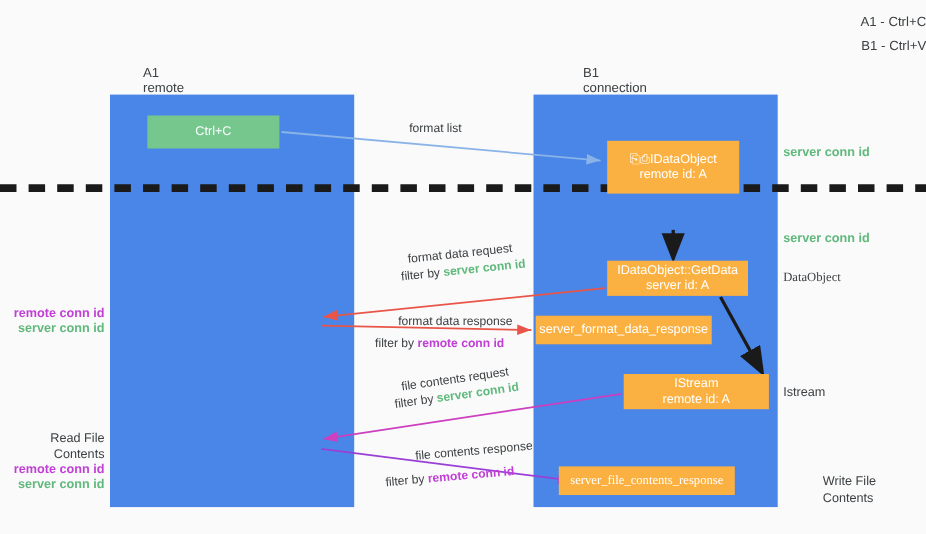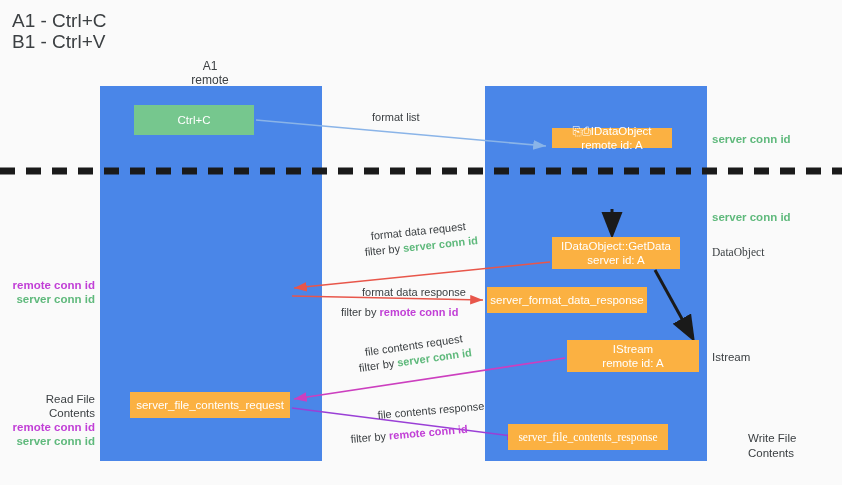--- a/index.html
+++ b/index.html
@@ -16,31 +16,30 @@
     color: #3c4043;
   }
   #canvas {
     position: absolute;
     inset: 0;
   }
   .abs { position: absolute; }
 
   
   #title {
-    left: 12px; right: 0; top: 10px;
-    text-align: left;
-    font-size: 19px;
+    left: 0; right: 0; top: 10px;
+    text-align: right;
+    font-size: 12px;
     line-height: 21px;
     color: #3c4043;
     white-space: pre-line;
   }
 
   
   .col-head {
-    text-align: center;
     font-size: 12px;
     line-height: 14px;
     color: #3c4043;
     white-space: pre-line;
   }
   #col-head-a1 { left: 130px; top: 59px; width: 160px; }
   #col-head-b1 { left: 530px; top: 59px; width: 160px; }
 
   
   .lane {
@@ -62,21 +61,21 @@
     font-size: 11.5px;
     line-height: 14px;
     text-align: center;
     white-space: pre-line;
     padding: 2px 18px;
   }
   .box.green  { background: #76c78e; }
   .box.orange { background: #fbb142; }
 
   #box-ctrl-c   { left: 134px; top: 105px; width: 120px; height: 30px; }
-  #box-idataobj { left: 552px; top: 128px; width: 120px; height: 20px; }
+  #box-idataobj { left: 552px; top: 128px; width: 120px; height: 48px; }
   #box-ctrl-v   { left: 552px; top: 180px; width: 120px; height: 28px; }
   #box-getdata  { left: 552px; top: 237px; width: 128px; height: 32px; }
   #box-sfdreq   { left: 130px; top: 278px; width: 160px; height: 26px; }
   #box-sfdres   { left: 487px; top: 287px; width: 160px; height: 26px; }
   #box-istream  { left: 567px; top: 340px; width: 132px; height: 32px; }
   #box-sfcreq   { left: 130px; top: 392px; width: 160px; height: 26px; }
   #box-sfcres   { left: 508px; top: 424px; width: 160px; height: 26px; font-family: Liberation Serif, serif; }
 
   
   .side-label {
@@ -134,20 +133,22 @@
 </head>
 <body>
 
 <div id="canvas">
 
   <div class="abs" id="title">A1 - Ctrl+C
 B1 - Ctrl+V</div>
 
   <div class="abs col-head" id="col-head-a1">A1
 remote</div>
+  <div class="abs col-head" id="col-head-b1">B1
+connection</div>
 
   <div class="abs lane" id="lane-a1"></div>
   <div class="abs lane" id="lane-b1"></div>
 
   <svg id="edges" viewBox="0 0 842 485">
     <defs>
       <marker id="ah-blue" markerWidth="9" markerHeight="9" refX="8" refY="3" orient="auto">
         <path d="M0,0 L8,3 L0,6 z" fill="#8ab4e8"></path>
       </marker>
       <marker id="ah-red" markerWidth="9" markerHeight="9" refX="8" refY="3" orient="auto">
@@ -182,21 +183,20 @@
   </svg>
 
   <div class="abs box green" id="box-ctrl-c">Ctrl+C</div>
   <div class="abs box orange" id="box-idataobj">⎘⎙IDataObject
 remote id: A</div>
   <div class="abs box orange" id="box-getdata">IDataObject::GetData
 server id: A</div>
   <div class="abs box orange" id="box-sfdres">server_format_data_response</div>
   <div class="abs box orange" id="box-istream">IStream
 remote id: A</div>
-  <div class="abs box orange" id="box-sfcreq">server_file_contents_request</div>
   <div class="abs box orange" id="box-sfcres">server_file_contents_response</div>
 
   <div class="abs side-label green" id="lbl-server-1">server conn id</div>
   <div class="abs side-label green" id="lbl-server-2">server conn id</div>
   <div class="abs side-label" id="lbl-dataobject">DataObject</div>
   <div class="abs side-label" id="lbl-istream">Istream</div>
   <div class="abs side-label" id="lbl-writefile">Write File Contents</div>
 
   <div class="abs left-label" id="lbl-left-1">
     <div class="remote">remote conn id</div>

